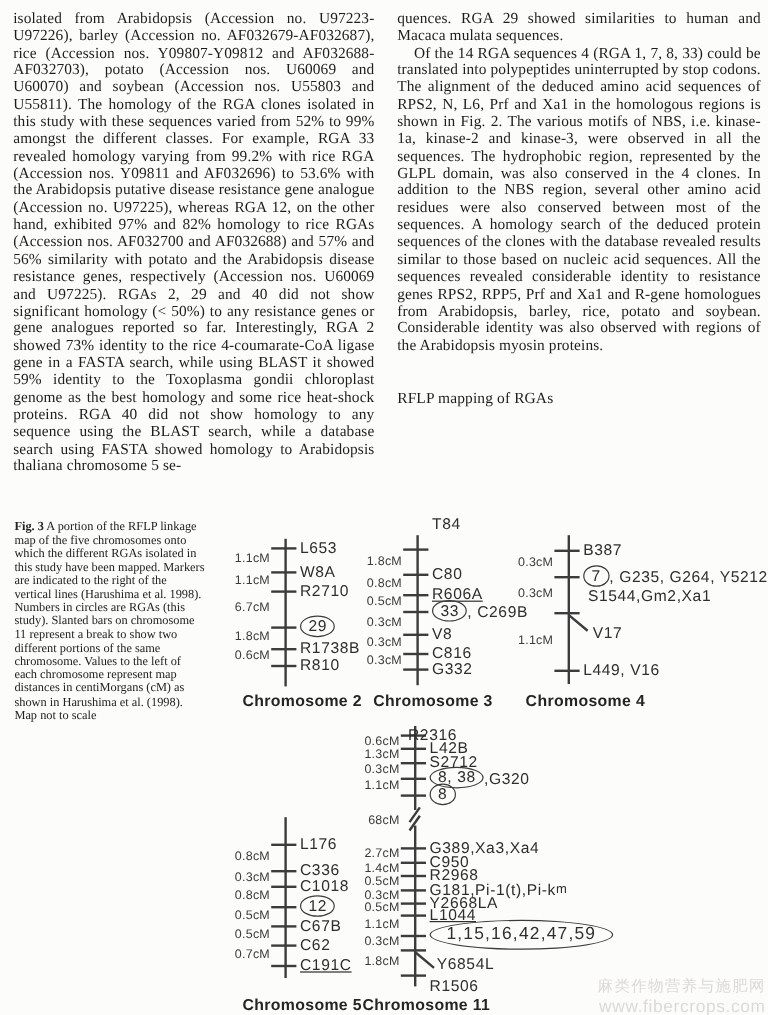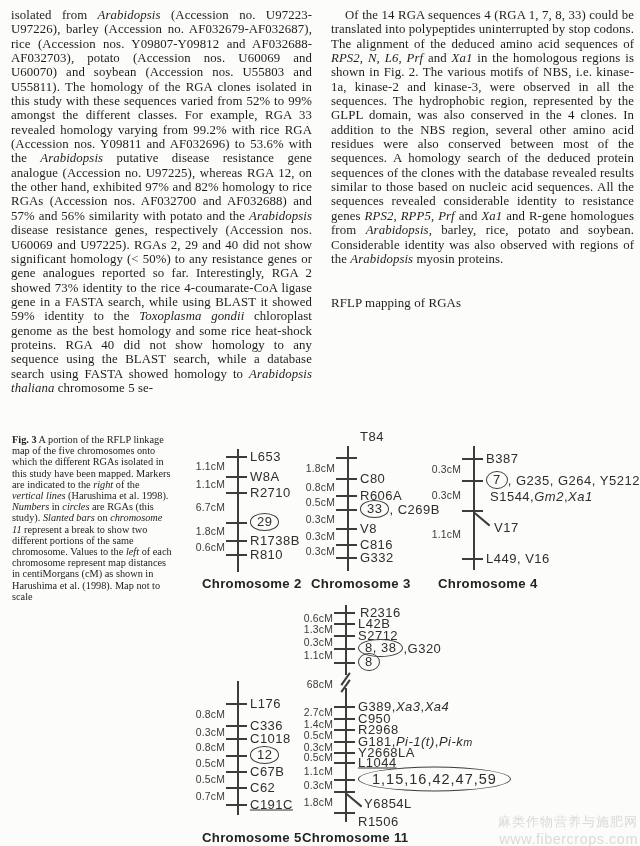--- a/index.html
+++ b/index.html
@@ -8,21 +8,21 @@
     background:#fcfcfa;color:#1d1d1b;
     font-family:"Liberation Serif", serif;
   }
   .col{position:absolute;text-align:justify;font-size:12.8px;line-height:14.35px;letter-spacing:0.1px;}
   .col p{margin:0;}
   #left-col{left:11px;top:8px;width:301px;}
   #right-col{left:331px;top:8px;width:303px;}
   .indent{text-indent:14px;}
   .subheading{font-weight:normal;font-size:12.9px;margin:30px 0 0 0;text-align:left;}
   .para3{margin-top:14px;}
-  .it{font-style:italic;}
+  .it{}
   .bd{font-weight:bold;}
   #fig-caption{
     position:absolute;left:12px;top:434px;width:160px;
     font-size:10.3px;line-height:11.2px;text-align:left;color:#222;
   }
   
   #figure-canvas{position:absolute;left:0;top:0;width:100%;height:100%;
     font-family:"Liberation Sans", sans-serif;color:#2e2e2e;}
   .chr-group{position:absolute;left:0;top:0;width:100%;height:100%;}
   .vline{position:absolute;width:2px;background:#3c3c3c;}
@@ -48,20 +48,21 @@
 </head>
 <body>
 
 <div class="page">
 
   <div class="col" id="left-col">
     <p><span>isolated from </span><span class="it">Arabidopsis</span><span> (Accession no. U97223-U97226), barley (Accession no. AF032679-AF032687), rice (Accession nos. Y09807-Y09812 and AF032688-AF032703), potato (Accession nos. U60069 and U60070) and soybean (Accession nos. U55803 and U55811). The homology of the RGA clones isolated in this study with these sequences varied from 52% to 99% amongst the different classes. For example, RGA 33 revealed homology varying from 99.2% with rice RGA (Accession nos. Y09811 and AF032696) to 53.6% with the </span><span class="it">Arabidopsis</span><span> putative disease resistance gene analogue (Accession no. U97225), whereas RGA 12, on the other hand, exhibited 97% and 82% homology to rice RGAs (Accession nos. AF032700 and AF032688) and 57% and 56% similarity with potato and the </span><span class="it">Arabidopsis</span><span> disease resistance genes, respectively (Accession nos. U60069 and U97225). RGAs 2, 29 and 40 did not show significant homology (&lt; 50%) to any resistance genes or gene analogues reported so far. Interestingly, RGA 2 showed 73% identity to the rice 4-coumarate-CoA ligase gene in a FASTA search, while using BLAST it showed 59% identity to the </span><span class="it">Toxoplasma gondii</span><span> chloroplast genome as the best homology and some rice heat-shock proteins. RGA 40 did not show homology to any sequence using the BLAST search, while a database search using FASTA showed homology to </span><span class="it">Arabidopsis thaliana</span><span> chromosome 5 se-</span></p>
   </div>
 
   <div class="col" id="right-col">
+    <p><span>quences. RGA 29 showed similarities to human and </span><span class="it">Macaca mulata</span><span> sequences.</span></p>
     <p class="indent"><span>Of the 14 RGA sequences 4 (RGA 1, 7, 8, 33) could be translated into polypeptides uninterrupted by stop codons. The alignment of the deduced amino acid sequences of </span><span class="it">RPS2</span><span>, </span><span class="it">N</span><span>, </span><span class="it">L6</span><span>, </span><span class="it">Prf</span><span> and </span><span class="it">Xa1</span><span> in the homologous regions is shown in Fig. 2. The various motifs of NBS, i.e. kinase-1a, kinase-2 and kinase-3, were observed in all the sequences. The hydrophobic region, represented by the GLPL domain, was also conserved in the 4 clones. In addition to the NBS region, several other amino acid residues were also conserved between most of the sequences. A homology search of the deduced protein sequences of the clones with the database revealed results similar to those based on nucleic acid sequences. All the sequences revealed considerable identity to resistance genes </span><span class="it">RPS2</span><span>, </span><span class="it">RPP5</span><span>, </span><span class="it">Prf</span><span> and </span><span class="it">Xa1</span><span> and R-gene homologues from </span><span class="it">Arabidopsis</span><span>, barley, rice, potato and soybean. Considerable identity was also observed with regions of the </span><span class="it">Arabidopsis</span><span> myosin proteins.</span></p>
     <h2 class="subheading">RFLP mapping of RGAs</h2>
   </div>
 
   <div id="fig-caption"><span class="bd">Fig. 3</span><span> A portion of the RFLP linkage map of the five chromosomes onto which the different RGAs isolated in this study have been mapped. Markers are indicated to the </span><span class="it">right</span><span> of the </span><span class="it">vertical lines</span><span> (Harushima et al. 1998). </span><span class="it">Numbers</span><span> in </span><span class="it">circles</span><span> are RGAs (this study). </span><span class="it">Slanted bars</span><span> on </span><span class="it">chromosome 11</span><span> represent a break to show two different portions of the same chromosome. Values to the </span><span class="it">left</span><span> of each chromosome represent map distances in centiMorgans (cM) as shown in Harushima et al. (1998). Map not to scale</span></div>
 
   <div id="figure-canvas">
       <div class="chr-group">
         <div class="vline" style="left: 237px; top: 449px; height: 123px;"></div>
         <div class="tickline" style="left: 226px; top: 456px;"></div>
@@ -101,21 +102,21 @@
         <div class="mrow" style="left: 360px; top: 436px; align-items: flex-end;">
           <span>T84</span>
         </div>
         <div class="tickline" style="left: 336px; top: 478px;"></div>
         <div class="dist" style="left: 289px; top: 467.5px;">1.8cM</div>
         <div class="mrow" style="left: 360px; top: 478px;">
           <span>C80</span>
         </div>
         <div class="tickline" style="left: 336px; top: 495px;"></div>
         <div class="dist" style="left: 289px; top: 486.5px;">0.8cM</div>
-        <div class="mrow" style="left: 360px; top: 495px;">
+        <div class="mrow" style="left: 360px; top: 495px; text-decoration: underline;">
           <span>R606A</span>
         </div>
         <div class="tickline" style="left: 336px; top: 509px;"></div>
         <div class="dist" style="left: 289px; top: 502px;">0.5cM</div>
         <div class="mrow" style="left: 360px; top: 509px;">
           <span class="circ">33</span>
           <span>, C269B</span>
         </div>
         <div class="tickline" style="left: 336px; top: 528px;"></div>
         <div class="dist" style="left: 289px; top: 518.5px;">0.3cM</div>
@@ -199,21 +200,21 @@
         <div class="tickline" style="left: 226px; top: 804px;"></div>
         <div class="dist" style="left: 179px; top: 795.5px;">0.7cM</div>
         <div class="mrow" style="left: 250px; top: 804px; text-decoration: underline;">
           <span>C191C</span>
         </div>
         <div class="chr-label" style="left: 202px; top: 830px;">Chromosome 5</div>
       </div>
       <div class="chr-group">
         <div class="vline" style="left: 345px; top: 605px; height: 217px;"></div>
         <div class="tickline" style="left: 334px; top: 612px;"></div>
-        <div class="mrow" style="left: 360px; top: 612px;">
+        <div class="mrow" style="left: 340px; top: 612px;">
           <span>R2316</span>
         </div>
         <div class="tickline" style="left: 334px; top: 623px;"></div>
         <div class="dist" style="left: 287px; top: 617.5px;">0.6cM</div>
         <div class="mrow" style="left: 358px; top: 623px;">
           <span>L42B</span>
         </div>
         <div class="tickline" style="left: 334px; top: 635px;"></div>
         <div class="dist" style="left: 287px; top: 629px;">1.3cM</div>
         <div class="mrow" style="left: 358px; top: 635px;">

